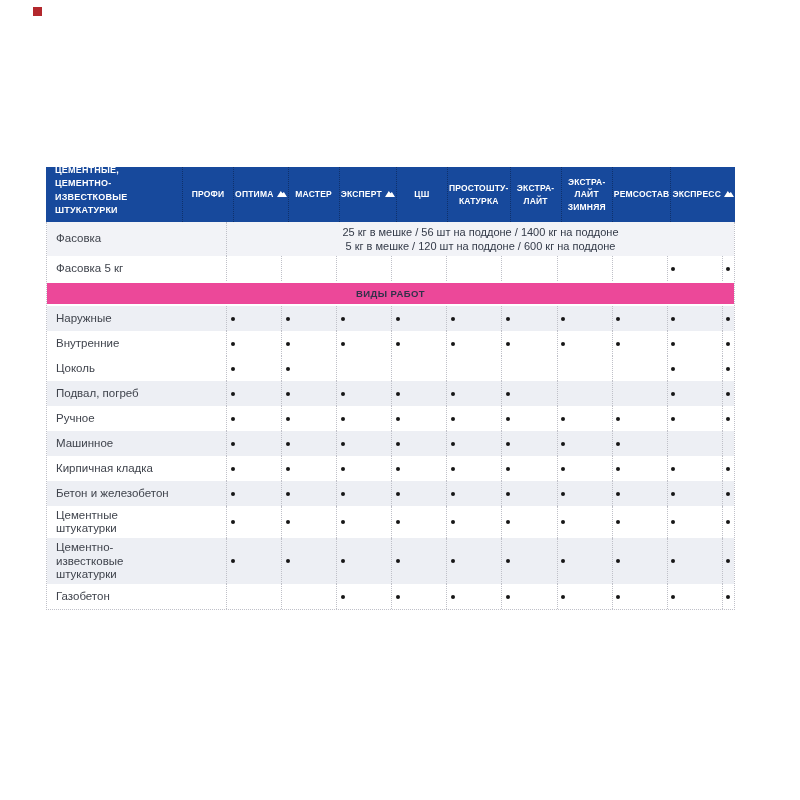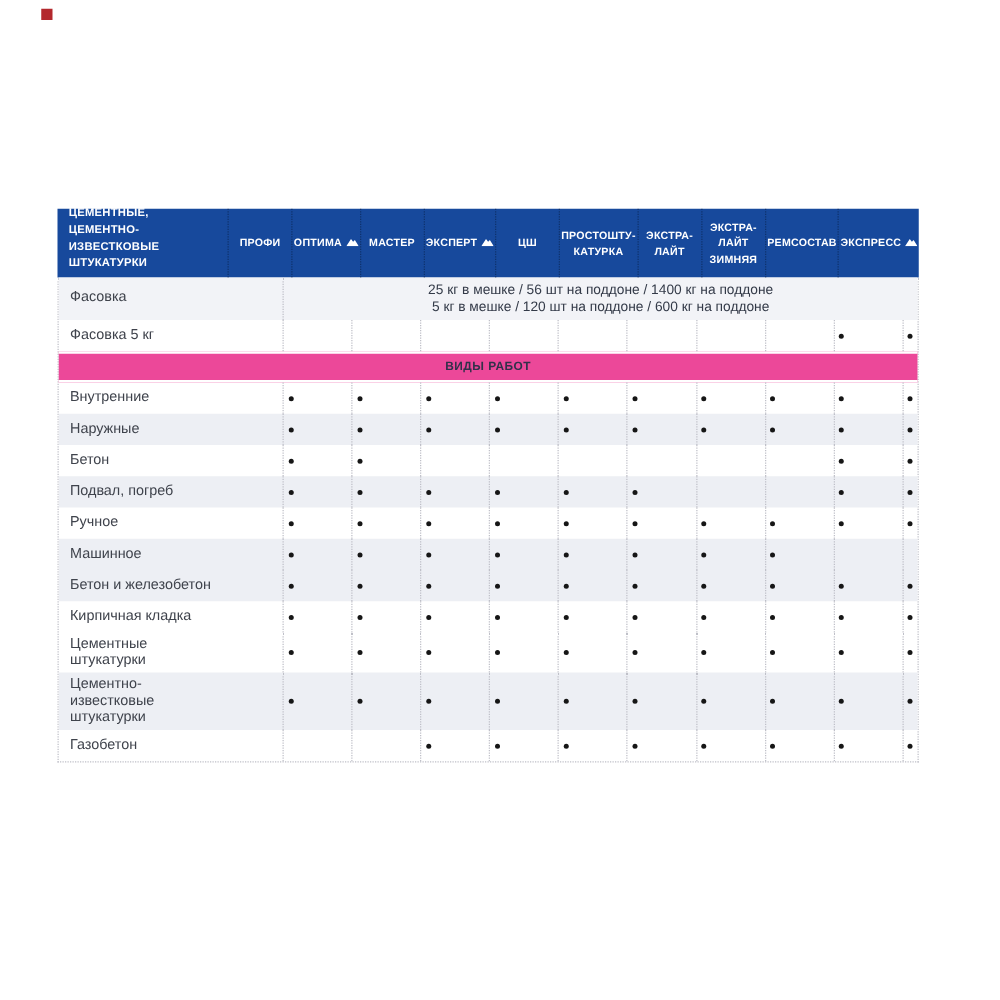--- a/index.html
+++ b/index.html
@@ -132,53 +132,20 @@
           <div class="cell-dot">
             <span class="feature-dot"></span>
           </div>
           <div class="cell-dot">
             <span class="feature-dot"></span>
           </div>
         </div>
         <div class="band">
           <span>ВИДЫ РАБОТ</span>
         </div>
-        <div class="row">
-          <div class="cell-label">Внутренние</div>
-          <div class="cell-dot">
-            <span class="feature-dot"></span>
-          </div>
-          <div class="cell-dot">
-            <span class="feature-dot"></span>
-          </div>
-          <div class="cell-dot">
-            <span class="feature-dot"></span>
-          </div>
-          <div class="cell-dot">
-            <span class="feature-dot"></span>
-          </div>
-          <div class="cell-dot">
-            <span class="feature-dot"></span>
-          </div>
-          <div class="cell-dot">
-            <span class="feature-dot"></span>
-          </div>
-          <div class="cell-dot">
-            <span class="feature-dot"></span>
-          </div>
-          <div class="cell-dot">
-            <span class="feature-dot"></span>
-          </div>
-          <div class="cell-dot">
-            <span class="feature-dot"></span>
-          </div>
-          <div class="cell-dot">
-            <span class="feature-dot"></span>
-          </div>
-        </div>
         <div class="row shaded">
           <div class="cell-label">Наружные</div>
           <div class="cell-dot">
             <span class="feature-dot"></span>
           </div>
           <div class="cell-dot">
             <span class="feature-dot"></span>
           </div>
           <div class="cell-dot">
             <span class="feature-dot"></span>
@@ -199,21 +166,54 @@
             <span class="feature-dot"></span>
           </div>
           <div class="cell-dot">
             <span class="feature-dot"></span>
           </div>
           <div class="cell-dot">
             <span class="feature-dot"></span>
           </div>
         </div>
         <div class="row">
-          <div class="cell-label">Бетон</div>
+          <div class="cell-label">Внутренние</div>
+          <div class="cell-dot">
+            <span class="feature-dot"></span>
+          </div>
+          <div class="cell-dot">
+            <span class="feature-dot"></span>
+          </div>
+          <div class="cell-dot">
+            <span class="feature-dot"></span>
+          </div>
+          <div class="cell-dot">
+            <span class="feature-dot"></span>
+          </div>
+          <div class="cell-dot">
+            <span class="feature-dot"></span>
+          </div>
+          <div class="cell-dot">
+            <span class="feature-dot"></span>
+          </div>
+          <div class="cell-dot">
+            <span class="feature-dot"></span>
+          </div>
+          <div class="cell-dot">
+            <span class="feature-dot"></span>
+          </div>
+          <div class="cell-dot">
+            <span class="feature-dot"></span>
+          </div>
+          <div class="cell-dot">
+            <span class="feature-dot"></span>
+          </div>
+        </div>
+        <div class="row">
+          <div class="cell-label">Цоколь</div>
           <div class="cell-dot">
             <span class="feature-dot"></span>
           </div>
           <div class="cell-dot">
             <span class="feature-dot"></span>
           </div>
           <div class="cell-dot"></div>
           <div class="cell-dot"></div>
           <div class="cell-dot"></div>
           <div class="cell-dot"></div>
@@ -310,55 +310,55 @@
           </div>
           <div class="cell-dot">
             <span class="feature-dot"></span>
           </div>
           <div class="cell-dot">
             <span class="feature-dot"></span>
           </div>
           <div class="cell-dot"></div>
           <div class="cell-dot"></div>
         </div>
+        <div class="row">
+          <div class="cell-label">Кирпичная кладка</div>
+          <div class="cell-dot">
+            <span class="feature-dot"></span>
+          </div>
+          <div class="cell-dot">
+            <span class="feature-dot"></span>
+          </div>
+          <div class="cell-dot">
+            <span class="feature-dot"></span>
+          </div>
+          <div class="cell-dot">
+            <span class="feature-dot"></span>
+          </div>
+          <div class="cell-dot">
+            <span class="feature-dot"></span>
+          </div>
+          <div class="cell-dot">
+            <span class="feature-dot"></span>
+          </div>
+          <div class="cell-dot">
+            <span class="feature-dot"></span>
+          </div>
+          <div class="cell-dot">
+            <span class="feature-dot"></span>
+          </div>
+          <div class="cell-dot">
+            <span class="feature-dot"></span>
+          </div>
+          <div class="cell-dot">
+            <span class="feature-dot"></span>
+          </div>
+        </div>
         <div class="row shaded">
           <div class="cell-label">Бетон и железобетон</div>
-          <div class="cell-dot">
-            <span class="feature-dot"></span>
-          </div>
-          <div class="cell-dot">
-            <span class="feature-dot"></span>
-          </div>
-          <div class="cell-dot">
-            <span class="feature-dot"></span>
-          </div>
-          <div class="cell-dot">
-            <span class="feature-dot"></span>
-          </div>
-          <div class="cell-dot">
-            <span class="feature-dot"></span>
-          </div>
-          <div class="cell-dot">
-            <span class="feature-dot"></span>
-          </div>
-          <div class="cell-dot">
-            <span class="feature-dot"></span>
-          </div>
-          <div class="cell-dot">
-            <span class="feature-dot"></span>
-          </div>
-          <div class="cell-dot">
-            <span class="feature-dot"></span>
-          </div>
-          <div class="cell-dot">
-            <span class="feature-dot"></span>
-          </div>
-        </div>
-        <div class="row">
-          <div class="cell-label">Кирпичная кладка</div>
           <div class="cell-dot">
             <span class="feature-dot"></span>
           </div>
           <div class="cell-dot">
             <span class="feature-dot"></span>
           </div>
           <div class="cell-dot">
             <span class="feature-dot"></span>
           </div>
           <div class="cell-dot">

